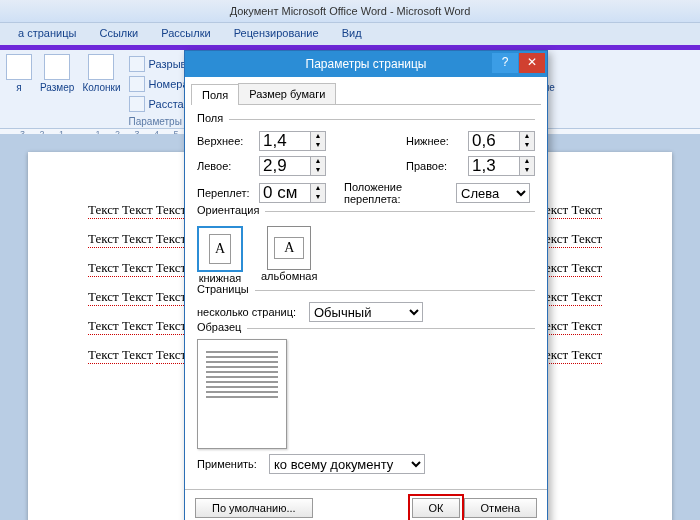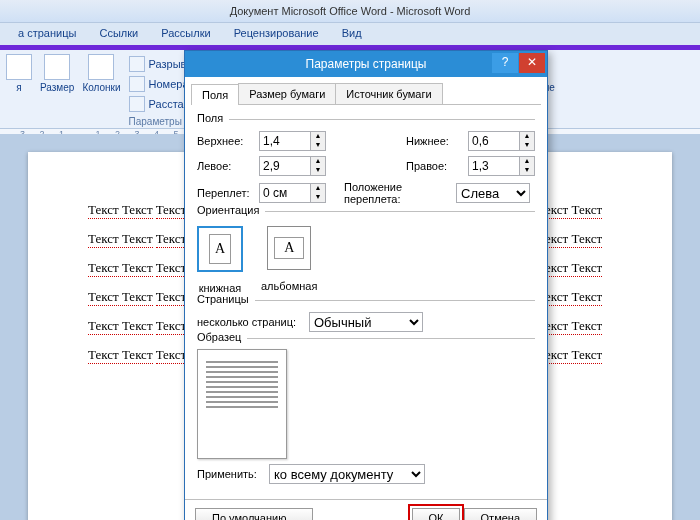--- a/index.html
+++ b/index.html
@@ -32,26 +32,26 @@
 .mtabs{display:flex;border-bottom:1px solid #bfbfbf;margin:6px 6px 0 6px}
 .mtab{padding:4px 10px;border:1px solid #bfbfbf;border-bottom:none;background:#f3f3f3;margin-right:-1px;font-size:11px;cursor:pointer}
 .mtab.active{background:#fff;position:relative;top:1px}
 .mbody{padding:8px 12px 10px 12px}
 .gbox{border-top:1px solid #bfbfbf;margin-top:6px;padding-top:6px;position:relative}
 .gbox .gtitle{position:absolute;top:-8px;left:0;background:#fff;padding-right:6px;font-size:11px}
 .frow{display:flex;align-items:center;margin:5px 0;gap:6px}
 .flbl{width:56px;text-align:left;font-size:11px}
 .flbl.wide{width:106px}
 .spin2{display:inline-flex;border:1px solid #abadb3;height:18px}
-.spin2 input{border:none;width:44px;font-size:12px;padding:0 3px}
+.spin2 input{border:none;width:44px;font-size:17px;padding:0 3px}
 .spin2 .arrs{display:flex;flex-direction:column}
 .spin2 .arr{width:14px;height:9px;background:#f0f0f0;border-left:1px solid #abadb3;font-size:7px;text-align:center;line-height:8px;cursor:pointer}
 select{border:1px solid #abadb3;font-size:13px;height:20px;background:#fff}
 .orient{display:flex;gap:18px;margin:8px 0 4px 0}
-.obtn{display:flex;flex-direction:column;align-items:center;gap:10px;cursor:pointer}
+.obtn{display:flex;flex-direction:column;align-items:center;gap:0;cursor:pointer}
 .opic{width:42px;height:42px;border:1px solid #8a8a8a;background:#fff;display:flex;align-items:center;justify-content:center}
 .opic.sel{border:2px solid #2b8dd6}
 .opic .pg{border:1px solid #999}
 .opic .pg.port{width:20px;height:28px}
 .opic .pg.land{width:28px;height:20px}
 .opic .pg::after{content:"A";display:block;text-align:center;font-family:serif;font-size:14px;line-height:20px}
 .opic .pg.port::after{line-height:28px}
 .preview{width:72px;height:92px;border:1px solid #999;background:#fff;margin:4px 0 4px 0;box-shadow:1px 1px 2px rgba(0,0,0,.2);padding:8px 8px}
 .preview .ln{height:2px;background:#999;margin:3px 0}
 .mfoot{display:flex;justify-content:space-between;align-items:center;border-top:1px solid #bfbfbf;padding:8px 10px}
@@ -176,21 +176,20 @@
   <div class="modal-hdr">
     <span>Параметры страницы</span>
     <div class="btns">
       <div class="hbtn">?</div>
       <div class="hbtn close">✕</div>
     </div>
   </div>
   <div class="mtabs">
     <div class="mtab active">Поля</div>
     <div class="mtab">Размер бумаги</div>
-    <div class="mtab">Источник бумаги</div>
   </div>
   <div class="mbody">
     <div class="gbox">
       <span class="gtitle">Поля</span>
       <div class="frow">
         <span class="flbl">Верхнее:</span>
         <div class="spin2">
             <input value="1,4" style="">
             <div class="arrs">
               <div class="arr">▲</div>

